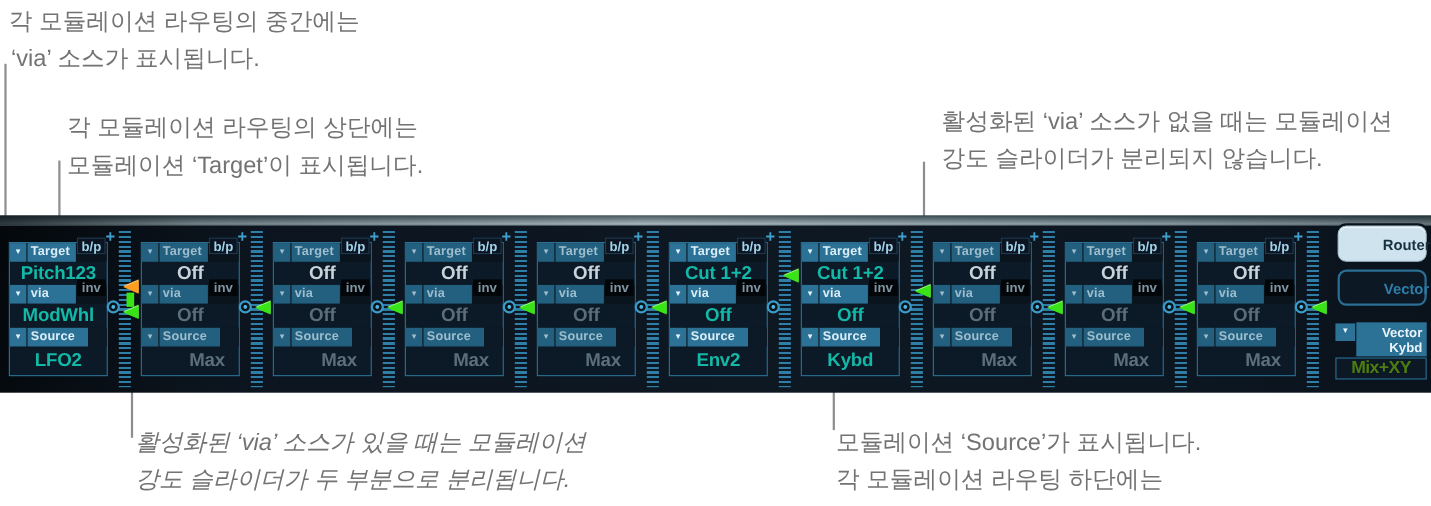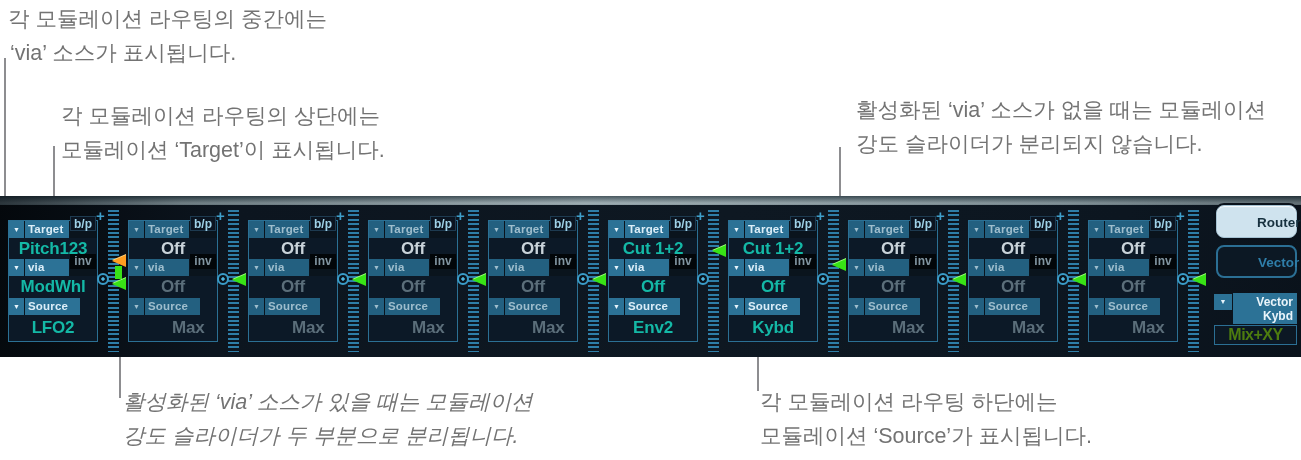--- a/index.html
+++ b/index.html
@@ -77,22 +77,22 @@
 </div>
 <div class="annot" style="left:856px;top:93px;">
   <div>활성화된 ‘via’ 소스가 없을 때는 모듈레이션</div>
   <div>강도 슬라이더가 분리되지 않습니다.</div>
 </div>
 <div class="annot" style="left:123px;top:385px;font-style:italic;">
   <div>활성화된 ‘via’ 소스가 있을 때는 모듈레이션</div>
   <div>강도 슬라이더가 두 부분으로 분리됩니다.</div>
 </div>
 <div class="annot" style="left:760px;top:385px;">
+  <div>모듈레이션 ‘Source’가 표시됩니다.</div>
   <div>각 모듈레이션 라우팅 하단에는</div>
-  <div>모듈레이션 ‘Source’가 표시됩니다.</div>
 </div>
 
 <div class="callout" style="left:4px;top:58px;height:211px;"></div>
 <div class="callout" style="left:53px;top:146px;height:74px;"></div>
 <div class="callout" style="left:119px;top:291px;height:107px;"></div>
 <div class="callout" style="left:839px;top:147px;height:116px;"></div>
 <div class="callout" style="left:757px;top:348px;height:43px;"></div>
 
 <div class="panel">
   <div class="panel-band"></div>

